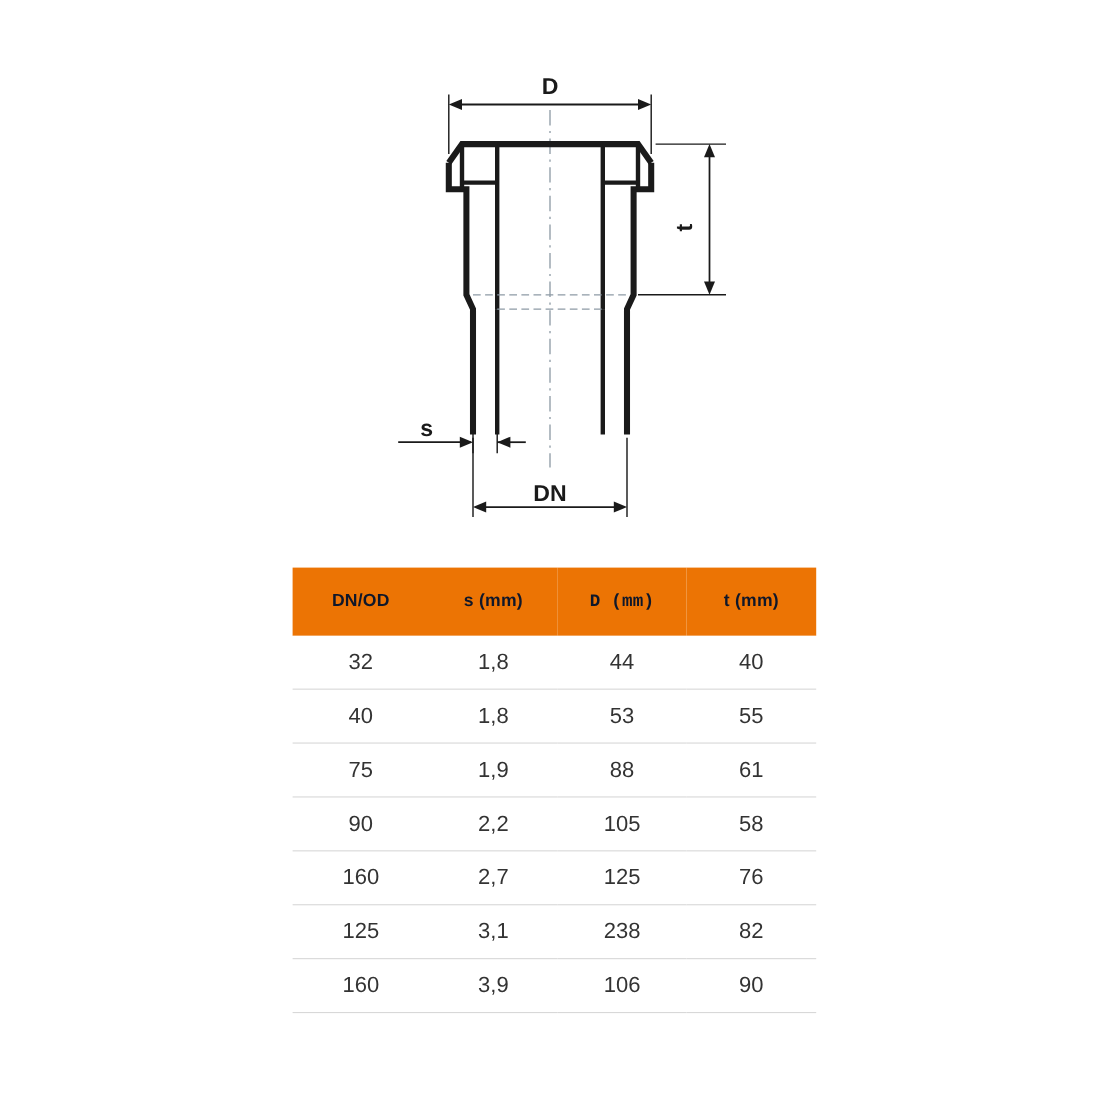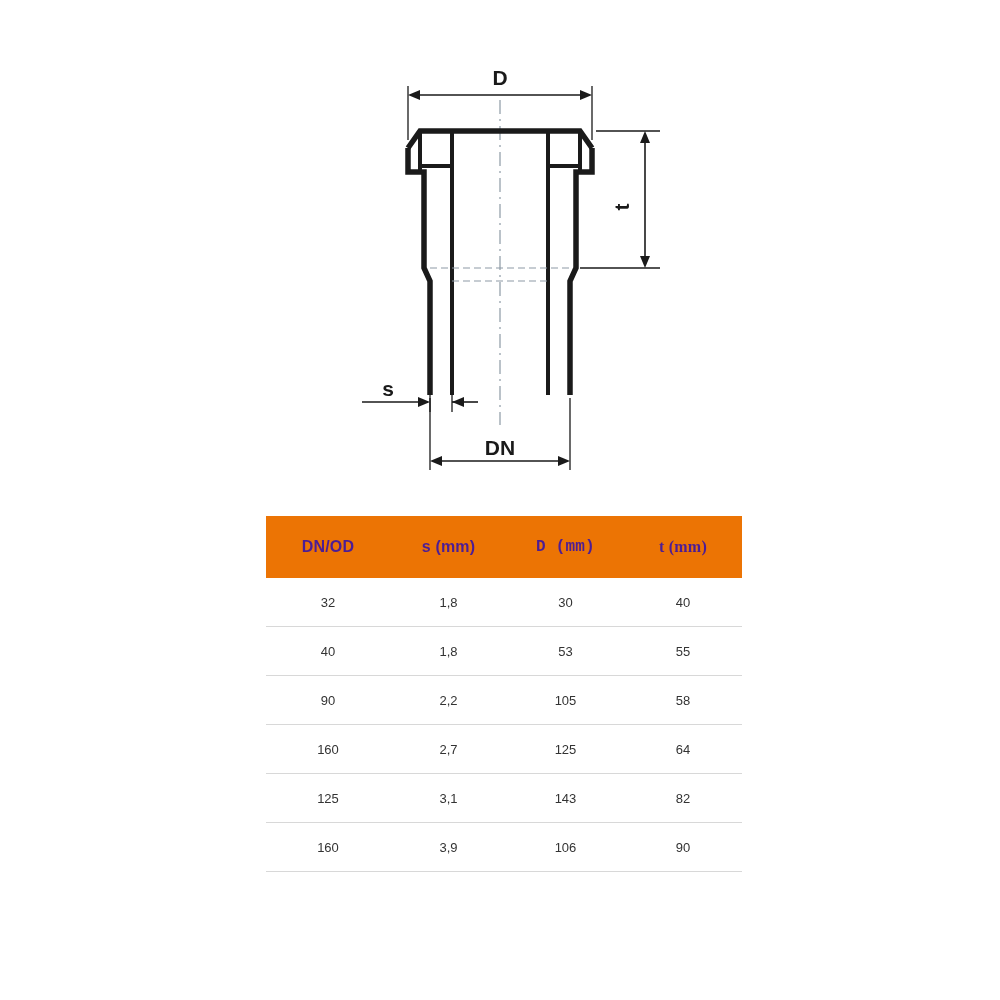--- a/index.html
+++ b/index.html
@@ -41,46 +41,46 @@
     top: 516px;
     width: 468px;
   }
   table.spec-table {
     border-collapse: collapse;
     width: 468px;
     table-layout: fixed;
   }
   table.spec-table thead th {
     background: #ec7404;
-    color: #4c1d95;
+    color: #0f172a;
     font-size: 16px;
     font-weight: bold;
     height: 60px;
     text-align: center;
     vertical-align: middle;
     border: none;
     letter-spacing: 0.2px;
     margin-top: 24px;
   }
   table.spec-table tbody td {
     height: 46px;
     text-align: center;
     vertical-align: middle;
-    font-size: 13px;
+    font-size: 20px;
     color: #333333;
     border-bottom: 1px solid #d8d8d8;
     background: #ffffff;
   }
   table.spec-table tbody tr:last-child td {
     border-bottom: 1px solid #d8d8d8;
   }
   .col-dn { width: 122px; }
   .col-s  { width: 115px; }
   .col-d  { width: 115px; font-family: Liberation Mono, monospace; }
-  .col-t  { width: 116px; font-family: Liberation Serif, serif; }
+  .col-t  { width: 116px; }
 </style>
 </head>
 <body>
 
 <div id="drawing-area">
   <svg id="drawing-svg" width="1000" height="500" viewBox="0 0 1000 500">
 
     <g>
       <line x1="500" y1="100" x2="500" y2="425" stroke="#8d9aa5" stroke-width="1.2" stroke-dasharray="14 5 2 5"></line>
     </g>
@@ -167,45 +167,51 @@
         <th class="col-dn">DN/OD</th>
         <th class="col-s">s (mm)</th>
         <th class="col-d">D (mm)</th>
         <th class="col-t">t (mm)</th>
       </tr>
     </thead>
     <tbody>
       <tr>
         <td>32</td>
         <td>1,8</td>
-        <td>30</td>
+        <td>44</td>
         <td>40</td>
       </tr>
       <tr>
         <td>40</td>
         <td>1,8</td>
         <td>53</td>
         <td>55</td>
       </tr>
       <tr>
+        <td>75</td>
+        <td>1,9</td>
+        <td>88</td>
+        <td>61</td>
+      </tr>
+      <tr>
         <td>90</td>
         <td>2,2</td>
         <td>105</td>
         <td>58</td>
       </tr>
       <tr>
         <td>160</td>
         <td>2,7</td>
         <td>125</td>
-        <td>64</td>
+        <td>76</td>
       </tr>
       <tr>
         <td>125</td>
         <td>3,1</td>
-        <td>143</td>
+        <td>238</td>
         <td>82</td>
       </tr>
       <tr>
         <td>160</td>
         <td>3,9</td>
         <td>106</td>
         <td>90</td>
       </tr>
     </tbody>
   </table>

